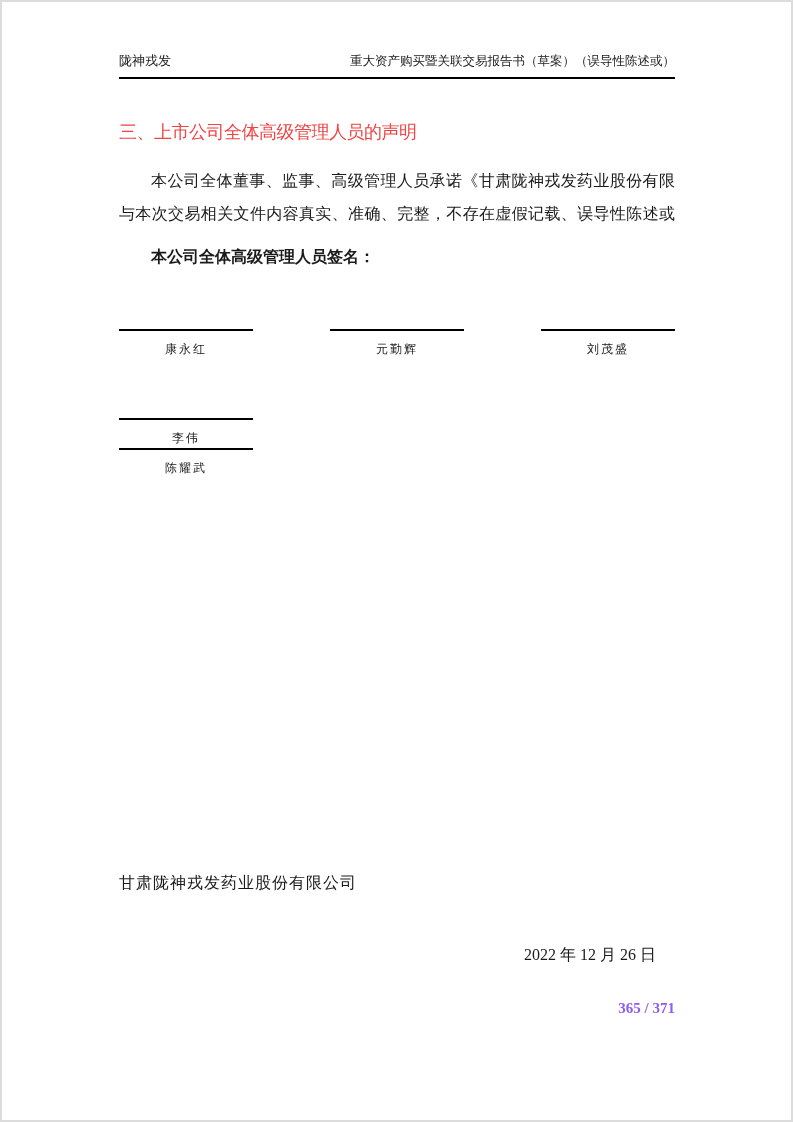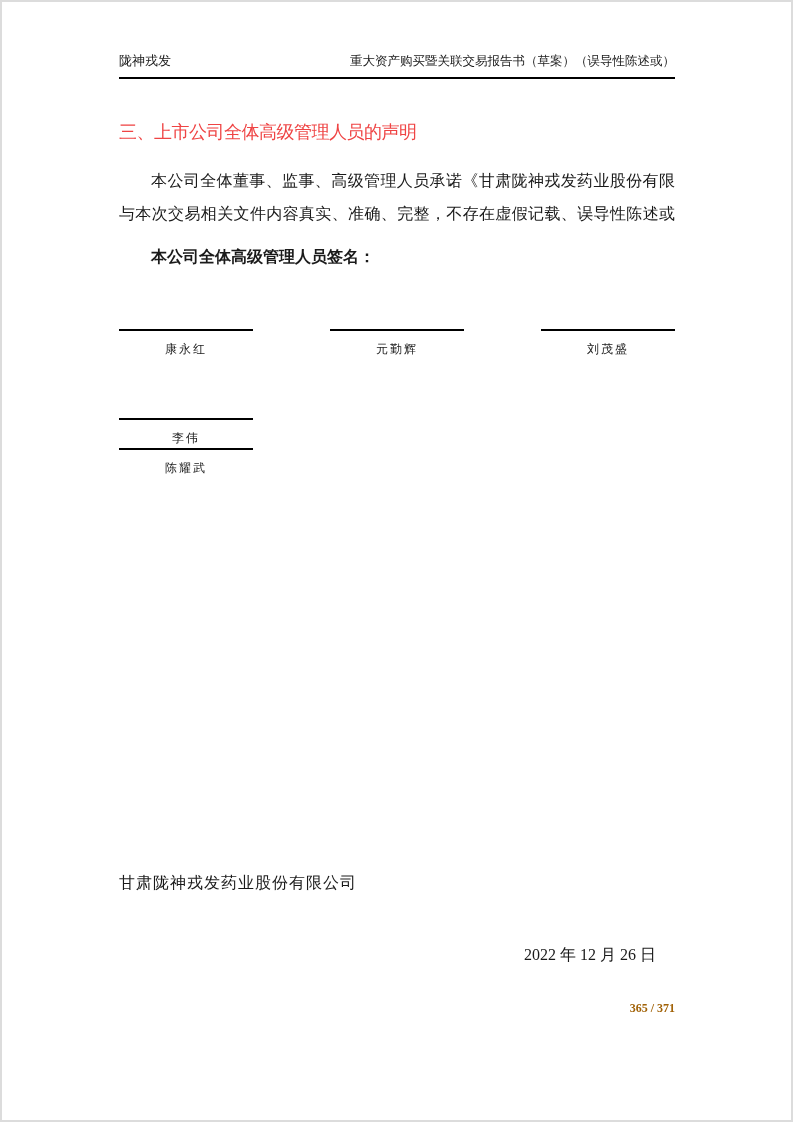--- a/index.html
+++ b/index.html
@@ -82,25 +82,25 @@
   }
   .date-line {
     margin-top: 48px;
     font-size: 16px;
     line-height: 24px;
     text-align: right;
     padding-right: 19px;
   }
   .page-number {
     margin-top: 34px;
-    font-size: 12px;
+    font-size: 15px;
     line-height: 15px;
     font-weight: 700;
     text-align: right;
-    color: #a16207;
+    color: #8b5cf6;
   }
 </style>
 </head>
 <body>
 
 <div class="page">
   <div class="content">
 
     <div class="doc-header">
       <span class="left">陇神戎发</span>

